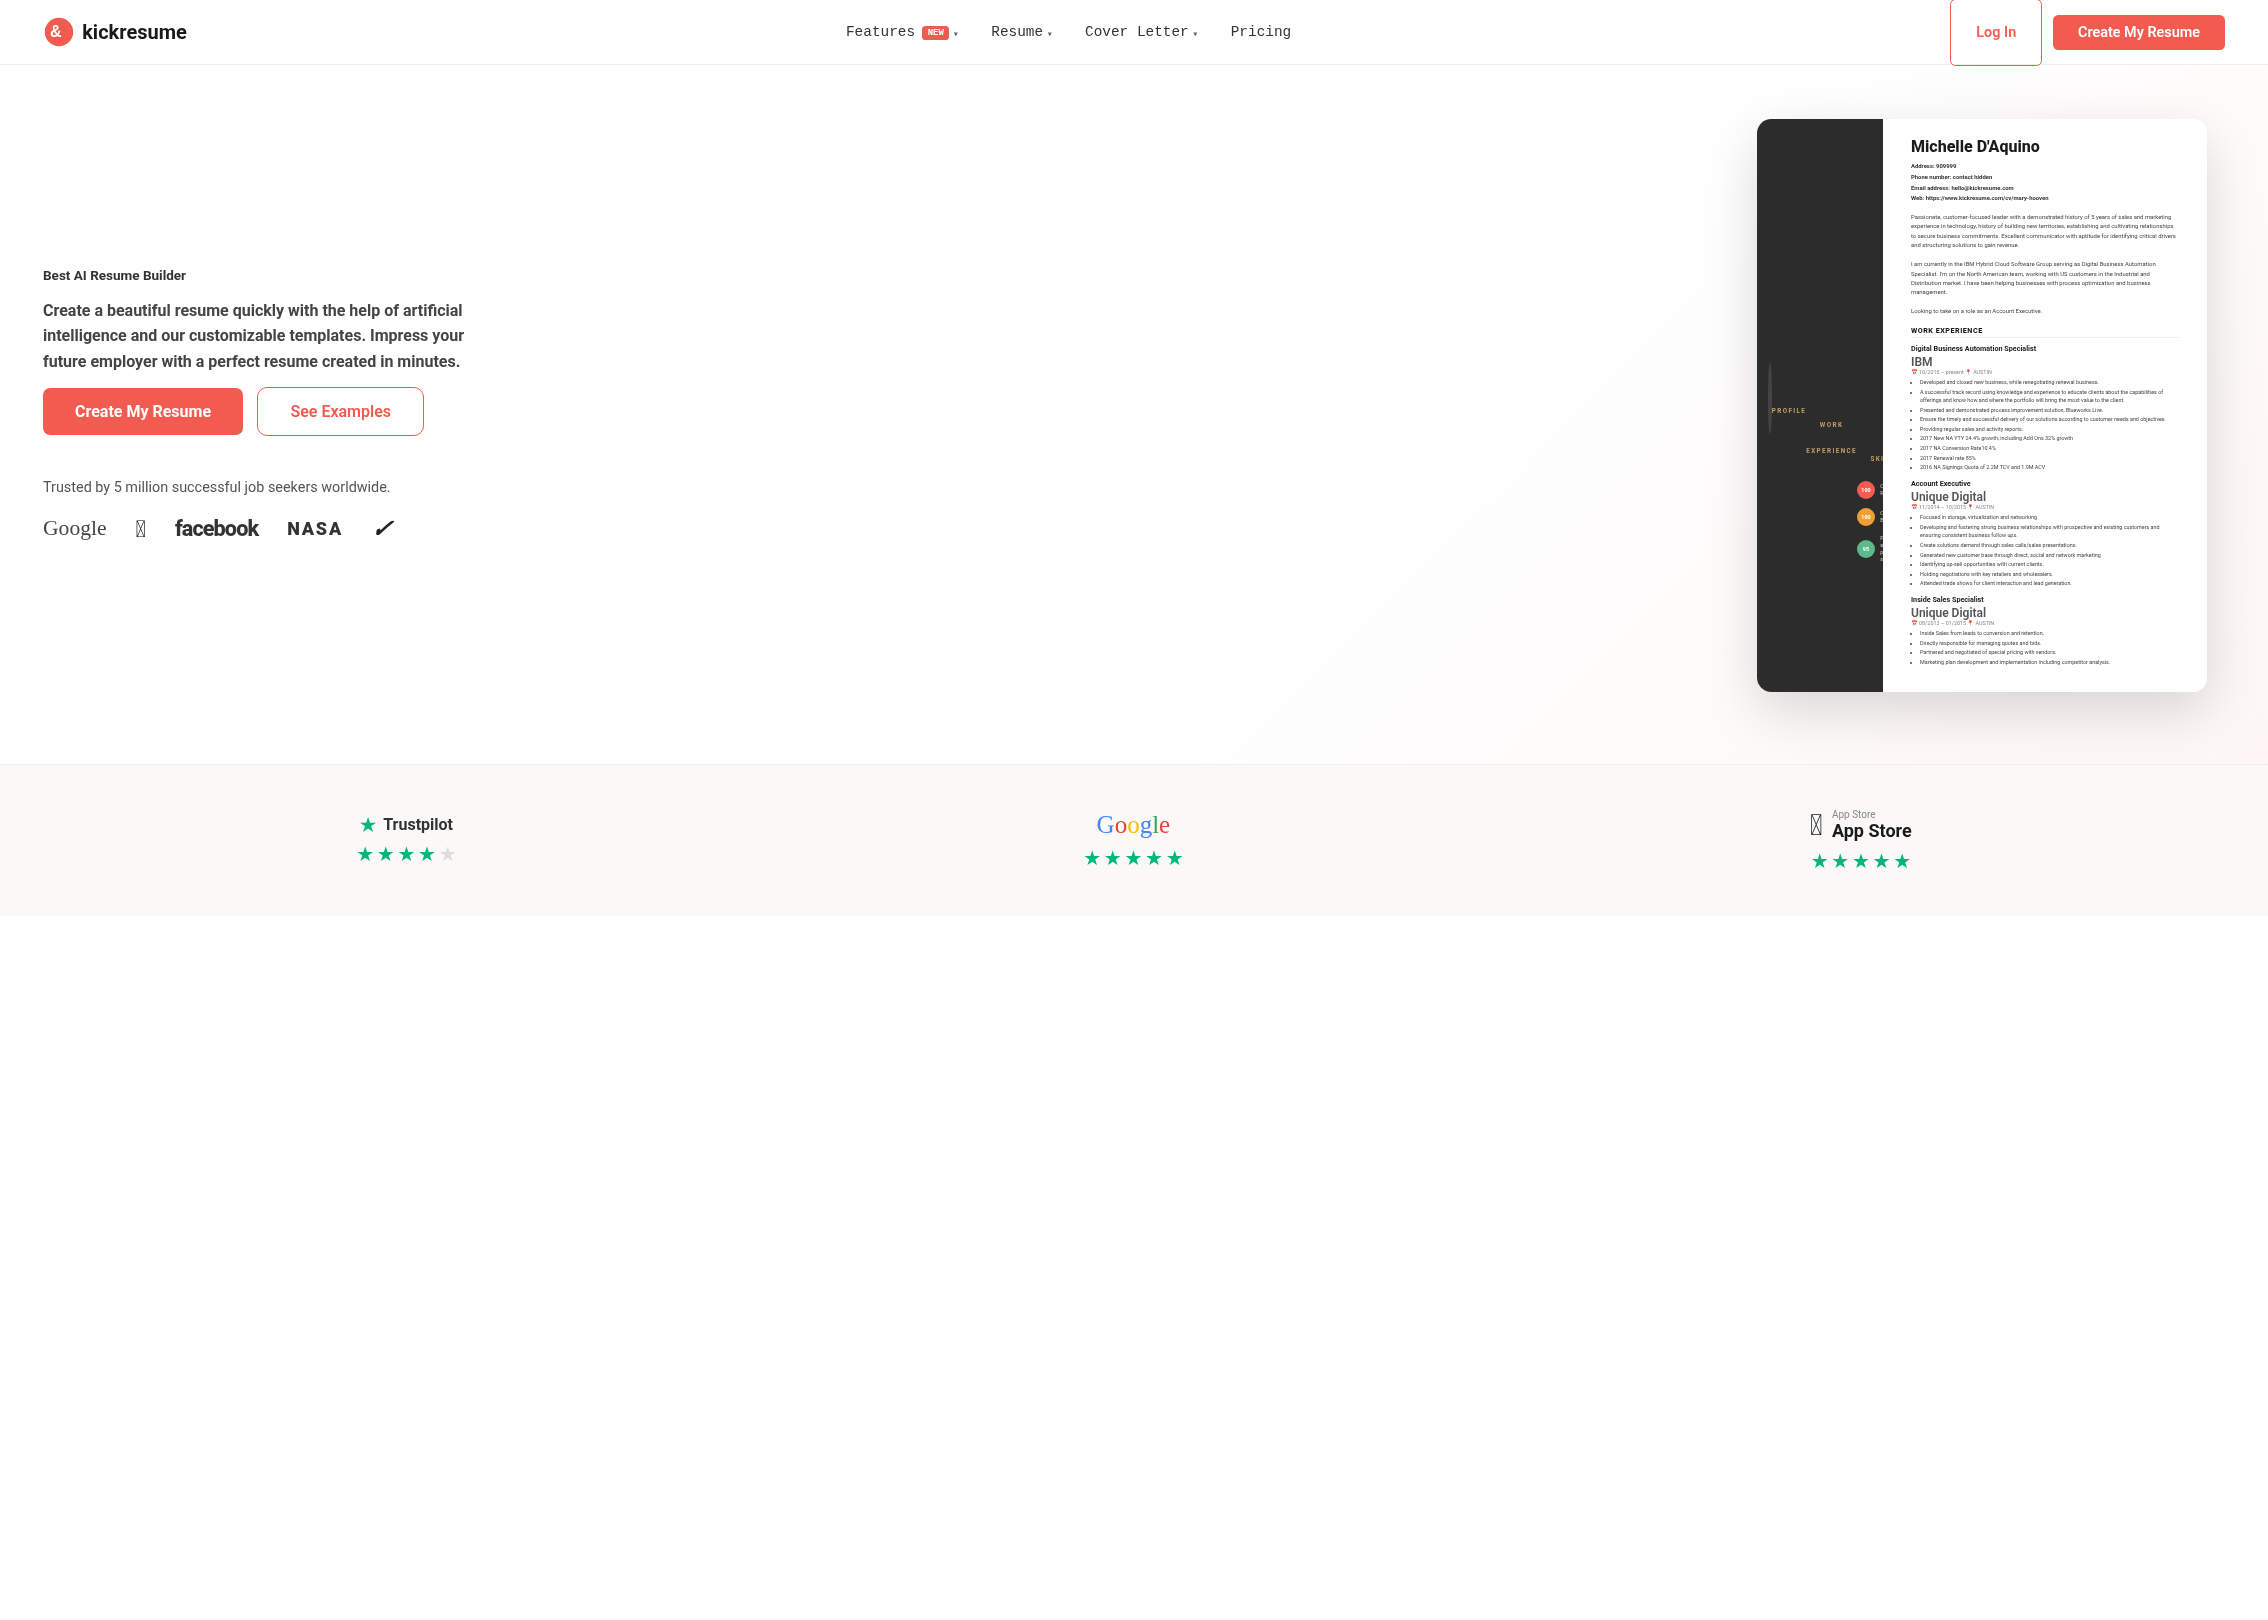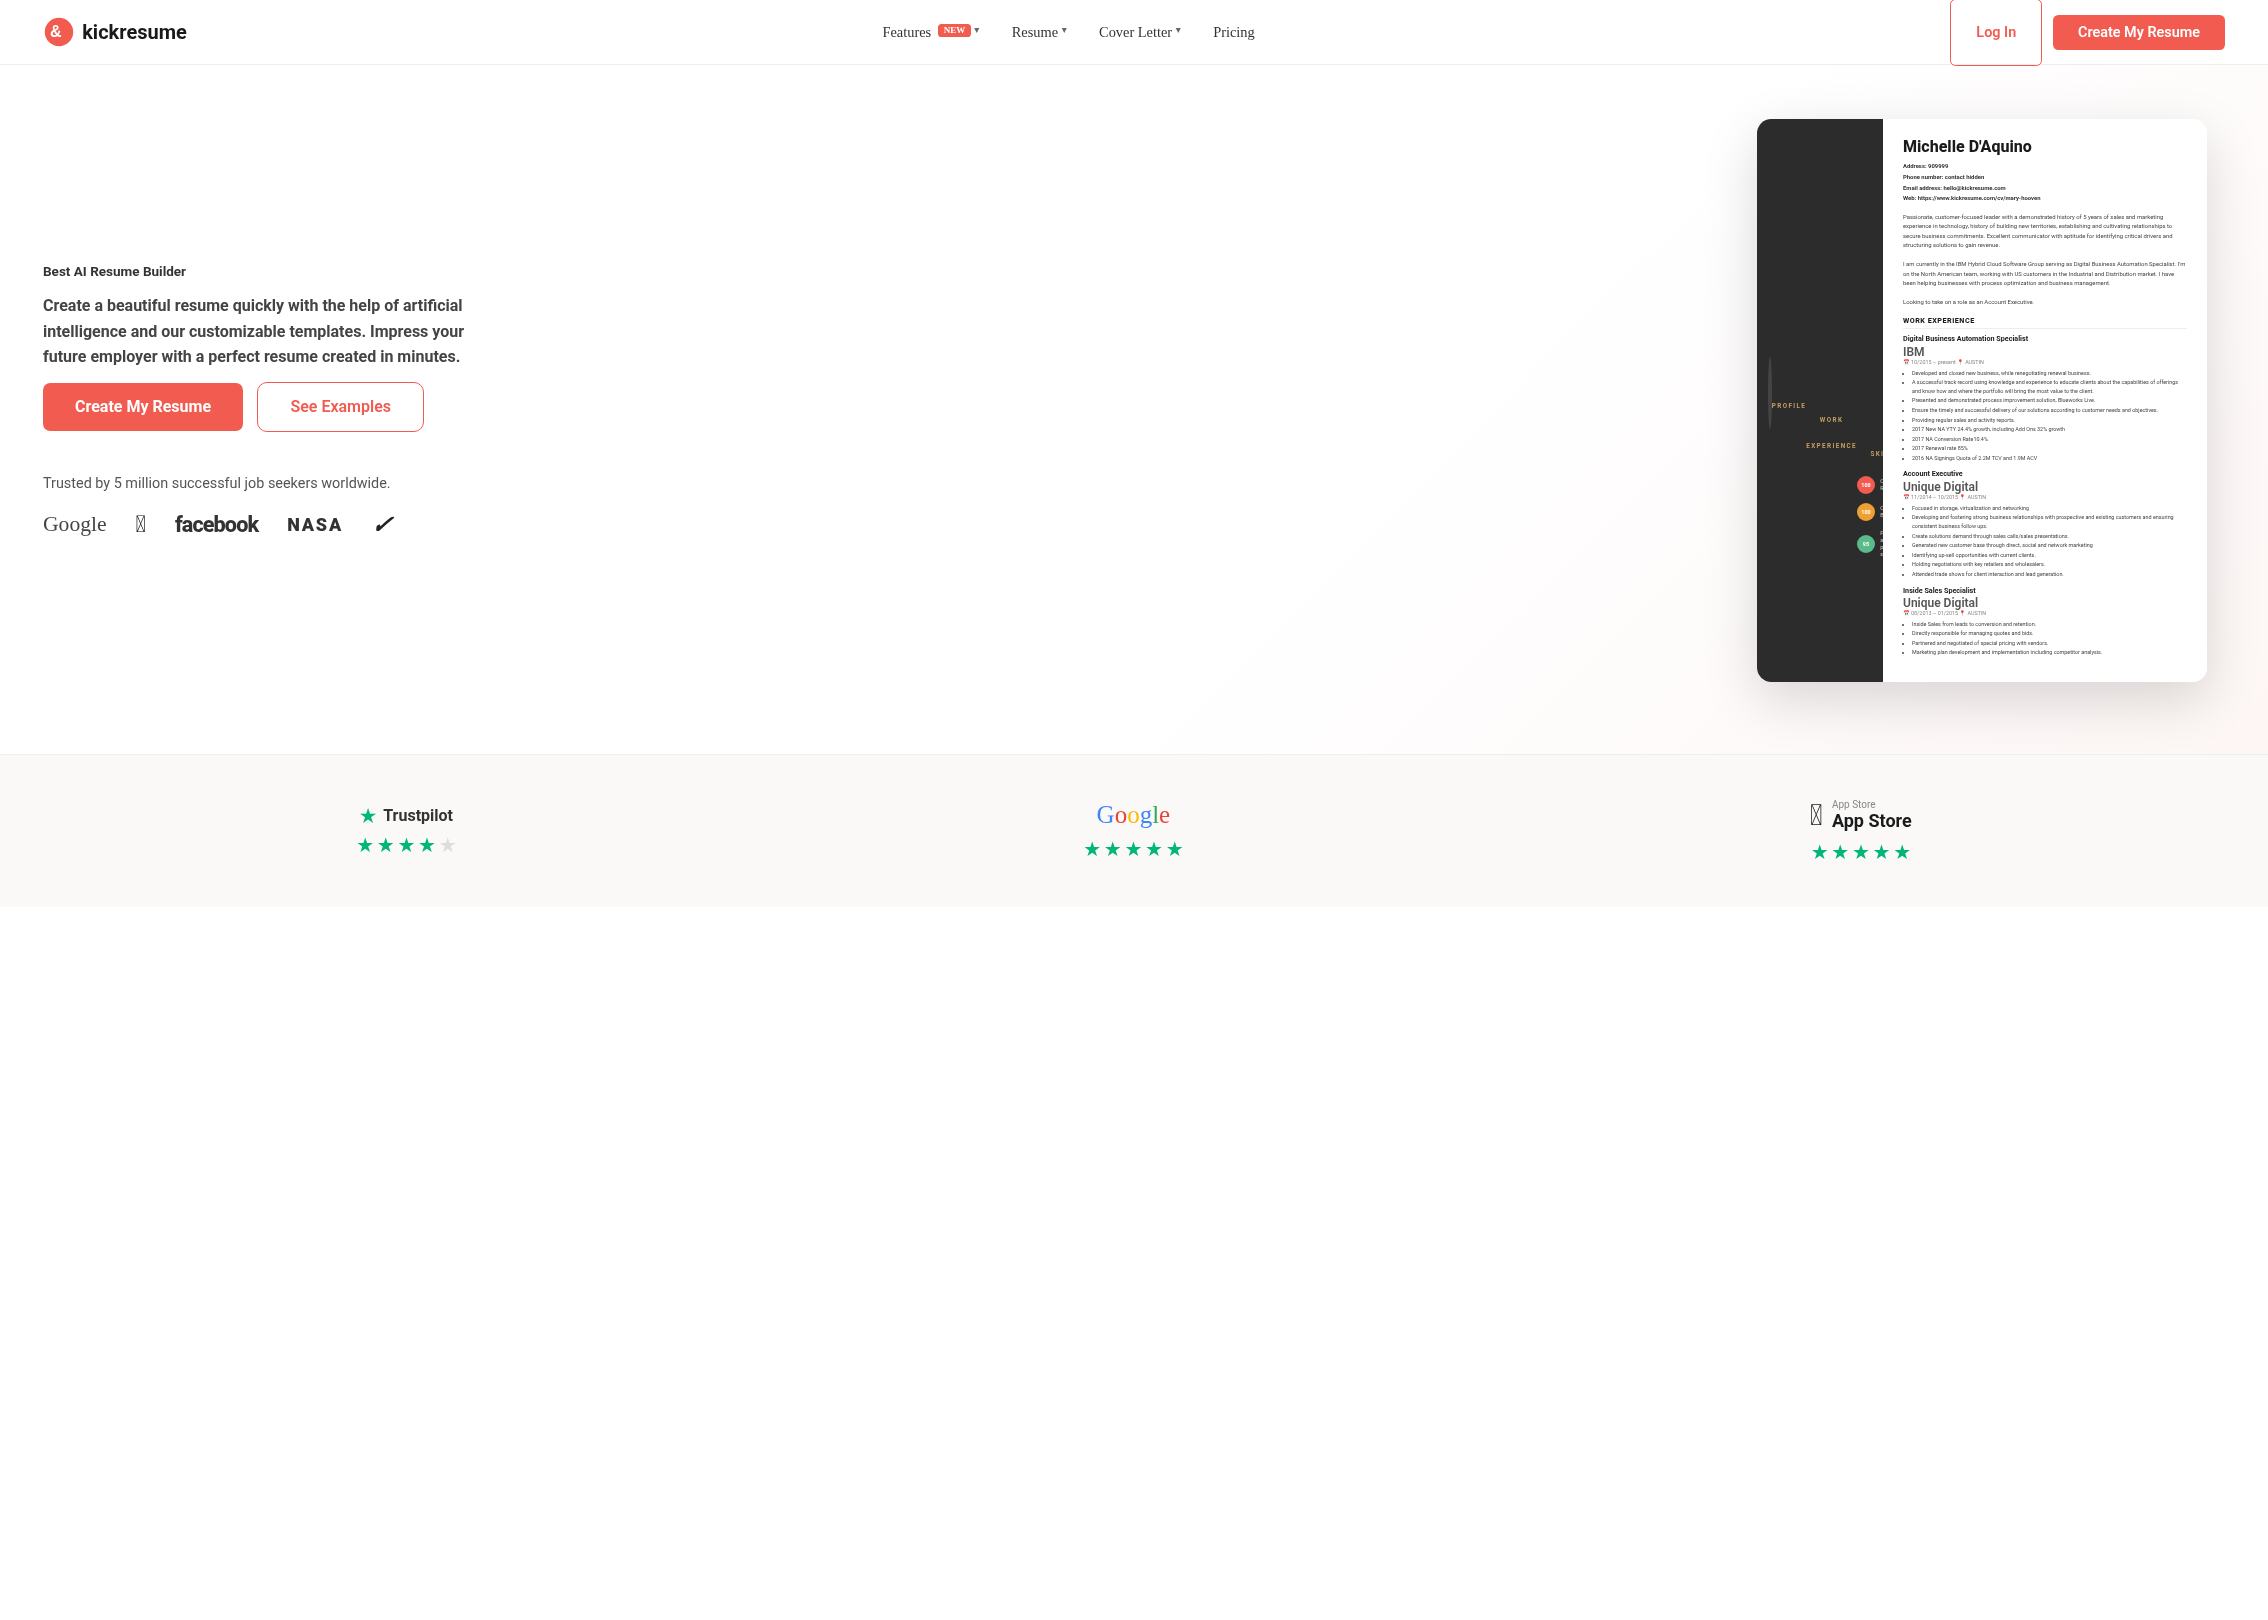--- a/index.html
+++ b/index.html
@@ -8,23 +8,23 @@
     
     nav {
       display: flex; align-items: center; justify-content: space-between;
       padding: 0 43px; height: 65px; border-bottom: 0.9px solid #eee;
       position: sticky; top: 0; background: #fff; z-index: 100;
     }
     .nav-logo { display: flex; align-items: center; gap: 7.2px; font-size: 20px; font-weight: 700; color: #1a1a1a; text-decoration: none; }
     .nav-logo svg { width: 32px; height: 32px; }
     .nav-links { display: flex; align-items: center; gap: 7.2px; }
     .nav-link {
-      display: flex; align-items: flex-start; gap: 3.6px;
+      display: flex; align-items: flex-end; gap: 3.6px;
       padding: 7.2px 12.6px; font-size: 14.4px; color: #333; cursor: pointer;
-      background: none; border: none; font-family: Liberation Serif, serif;
+      background: none; border: none; font-family: Liberation Mono, monospace;
     }
     .new-badge {
       background: #f15b50; color: #fff; font-size: 9px; font-weight: 700;
       padding: 1.8px 5.4px; border-radius: 3.6px; margin-left: 3.6px;
     }
     .chevron { font-size: 10px; color: #666; }
     .nav-actions { display: flex; align-items: center; gap: 10.8px; }
     .btn-login {
       padding: 24px 25px; border: 1.8px solid #f15b50; color: #f15b50;
       background: none; border-radius: 5.4px; font-size: 14.4px; font-weight: 600;
@@ -101,21 +101,21 @@
     .skill-circle {
       width: 18px; height: 18px; border-radius: 50%;
       background: #f15b50; display: flex; align-items: center; justify-content: center;
       font-size: 5.4px; font-weight: 700; color: #fff; flex-shrink: 0;
     }
     .skill-circle.orange { background: #f0a030; }
     .skill-circle.green { background: #5aba8a; }
     .skill-label { font-size: 5.4px; color: #ccc; line-height: 1.3; }
 
     
-    .resume-main { flex: 1; padding: 18px 20px; background: #fff; font-size: 6.3px; color: #333; }
+    .resume-main { flex: 1; padding: 18px 28px; background: #fff; font-size: 6.3px; color: #333; }
     .resume-name { font-size: 16px; font-weight: 800; color: #1a1a1a; margin-bottom: 5.4px; }
     .resume-contact { font-size: 5.9px; color: #555; line-height: 1.8; margin-bottom: 9px; }
     .resume-contact span { font-weight: 700; color: #333; }
     .resume-section-title {
       font-size: 7.2px; font-weight: 800; color: #1a1a1a;
       border-bottom: 0.9px solid #eee; padding-bottom: 2.7px; margin: 9px 0 5.4px;
       text-transform: uppercase; letter-spacing: 0.5px;
     }
     .resume-profile { font-size: 5.9px; color: #444; line-height: 1.6; margin-bottom: 7.2px; }
     .resume-job-title { font-size: 7.2px; font-weight: 700; color: #1a1a1a; margin-bottom: 1.8px; }

